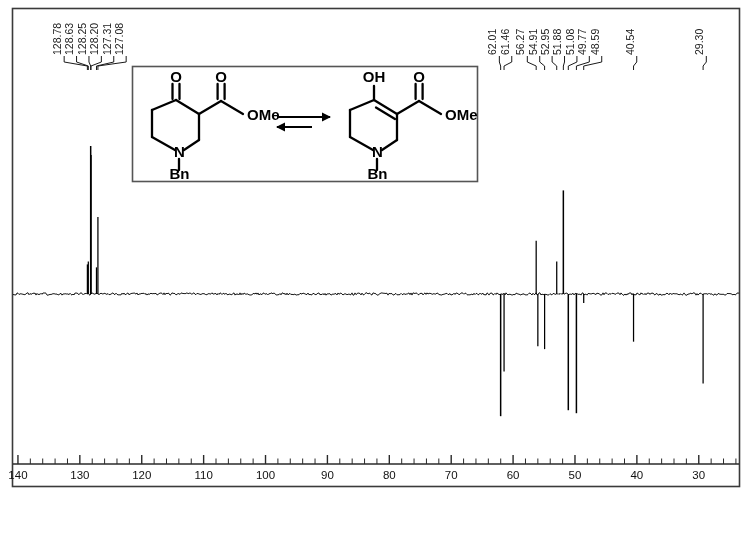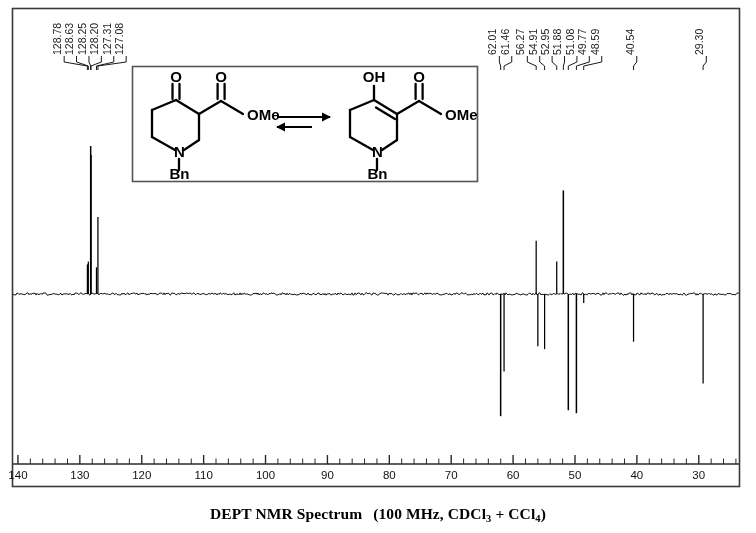--- a/index.html
+++ b/index.html
@@ -244,17 +244,14 @@
         <path d="M377,159 L377,170"></path>
       </g>
       <text x="374" y="82" text-anchor="middle" font-family="'Liberation Sans', sans-serif" font-size="15" font-weight="bold" fill="#000">OH</text>
       <text x="419" y="82" text-anchor="middle" font-family="'Liberation Sans', sans-serif" font-size="15" font-weight="bold" fill="#000">O</text>
       <text x="445" y="120" text-anchor="start" font-family="'Liberation Sans', sans-serif" font-size="15" font-weight="bold" fill="#000">OMe</text>
       <text x="377.5" y="157" text-anchor="middle" font-family="'Liberation Sans', sans-serif" font-size="15" font-weight="bold" fill="#000">N</text>
       <text x="377.5" y="179" text-anchor="middle" font-family="'Liberation Sans', sans-serif" font-size="15" font-weight="bold" fill="#000">Bn</text>
     </g>
   </svg>
 
-  <div class="caption">
-    <span>DEPT NMR Spectrum</span><span class="gap"></span><span>(100 MHz, CDCl</span><sub>3</sub><span> + CCl</span><sub>4</sub><span>)</span>
-  </div>
 
 </div>
 
 </body></html>

